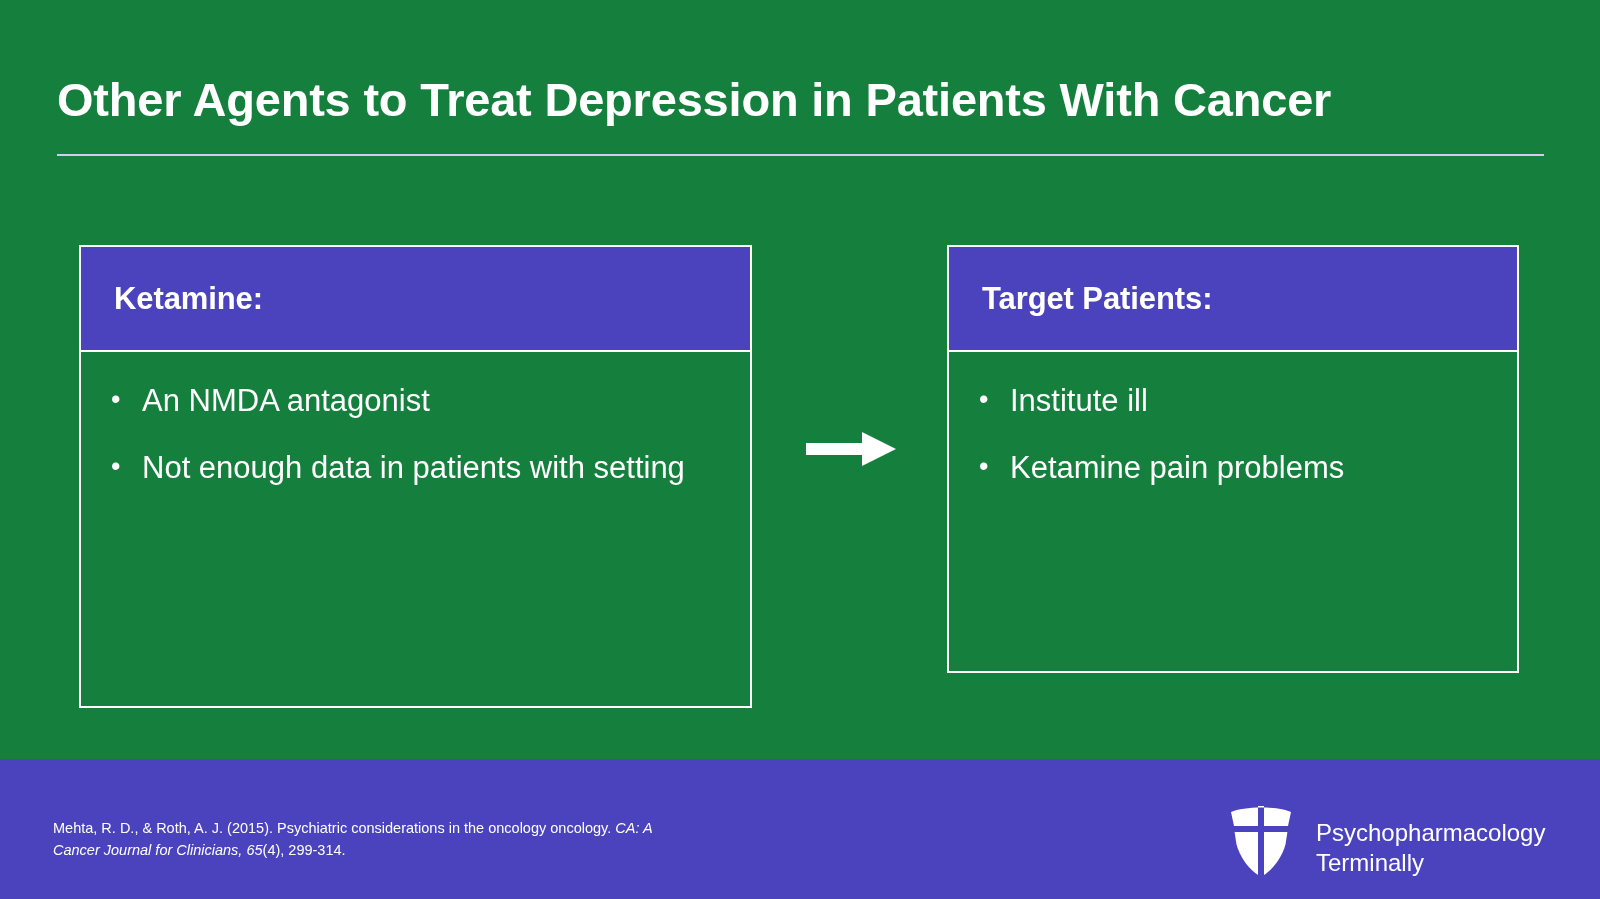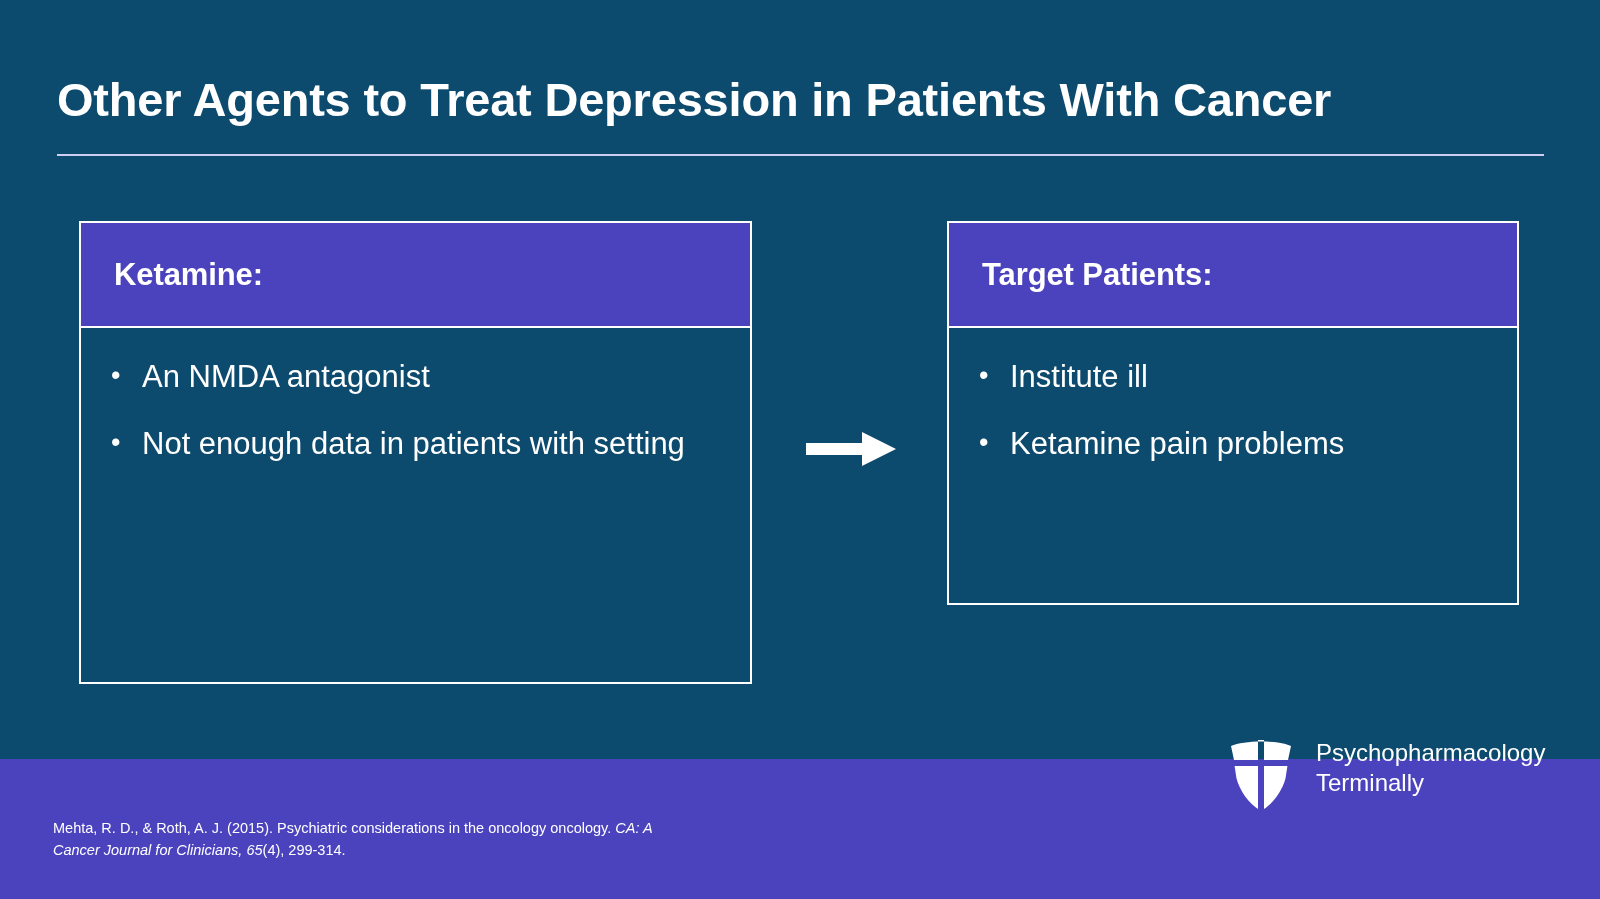--- a/index.html
+++ b/index.html
@@ -10,21 +10,21 @@
     width: 1600px;
     height: 899px;
     overflow: hidden;
     font-family: "Liberation Sans", sans-serif;
     background: #6259ee;
   }
   .slide {
     position: relative;
     width: 1600px;
     height: 899px;
-    background: #0c4a6e;
+    background: #15803d;
     box-sizing: border-box;
   }
 
   
   .title {
     position: absolute;
     left: 57px;
     top: 74px;
     width: 1490px;
     color: #ffffff;
@@ -42,32 +42,33 @@
     height: 2px;
     background: #cfcdf2;
   }
 
   
   .box {
     position: absolute;
     border: 2px solid #ffffff;
     box-sizing: border-box;
     background: transparent;
+    margin-top: 24px;
   }
   .box-left {
     left: 79px;
     top: 221px;
     width: 673px;
     height: 463px;
   }
   .box-right {
     left: 947px;
     top: 221px;
     width: 572px;
-    height: 384px;
+    height: 428px;
   }
   .box-header {
     position: relative;
     height: 105px;
     background: #4b43be;
     border-bottom: 2px solid #ffffff;
     box-sizing: border-box;
     display: flex;
     align-items: center;
   }
@@ -131,23 +132,23 @@
     color: #ffffff;
     font-size: 14.5px;
     line-height: 1.5;
   }
   .citation .it {
     font-style: italic;
   }
   .logo-wrap {
     position: absolute;
     left: 1228px;
-    top: 738px;
+    top: 804px;
     display: flex;
-    align-items: flex-start;
+    align-items: flex-end;
   }
   .logo-mark {
     width: 66px;
     height: 74px;
     flex: none;
   }
   .logo-text {
     margin-left: 22px;
     color: #ffffff;
     font-size: 24px;

